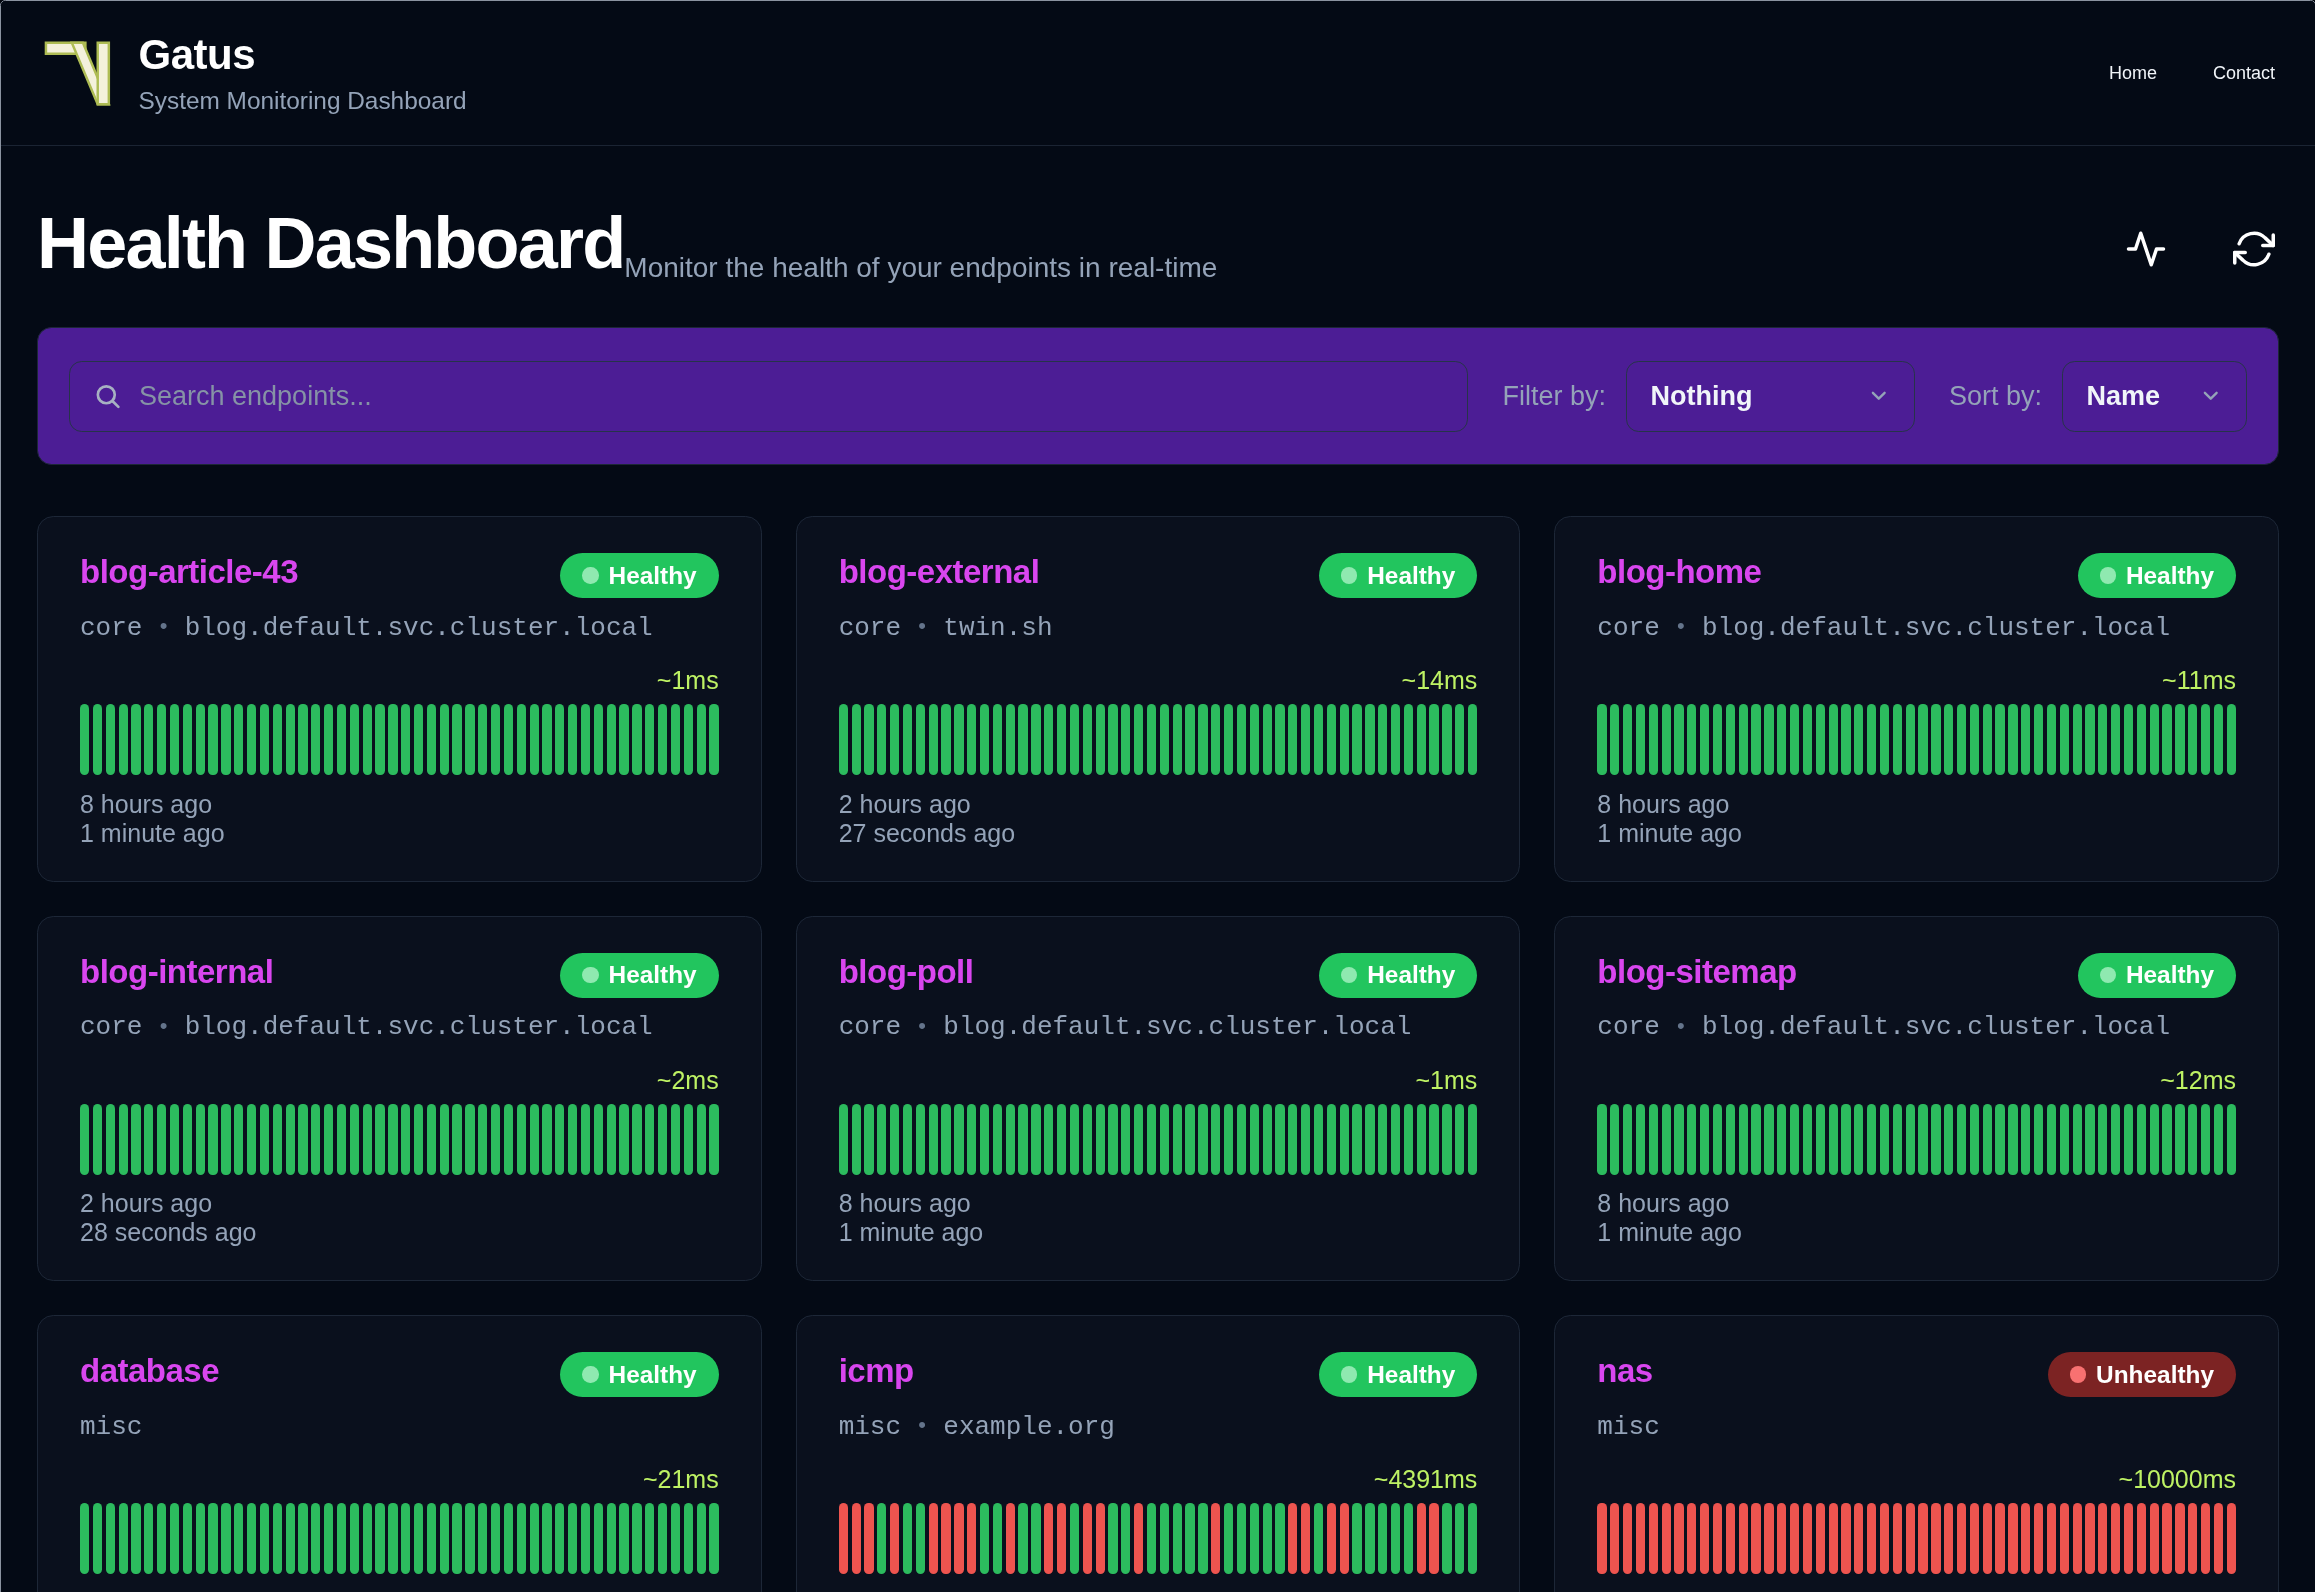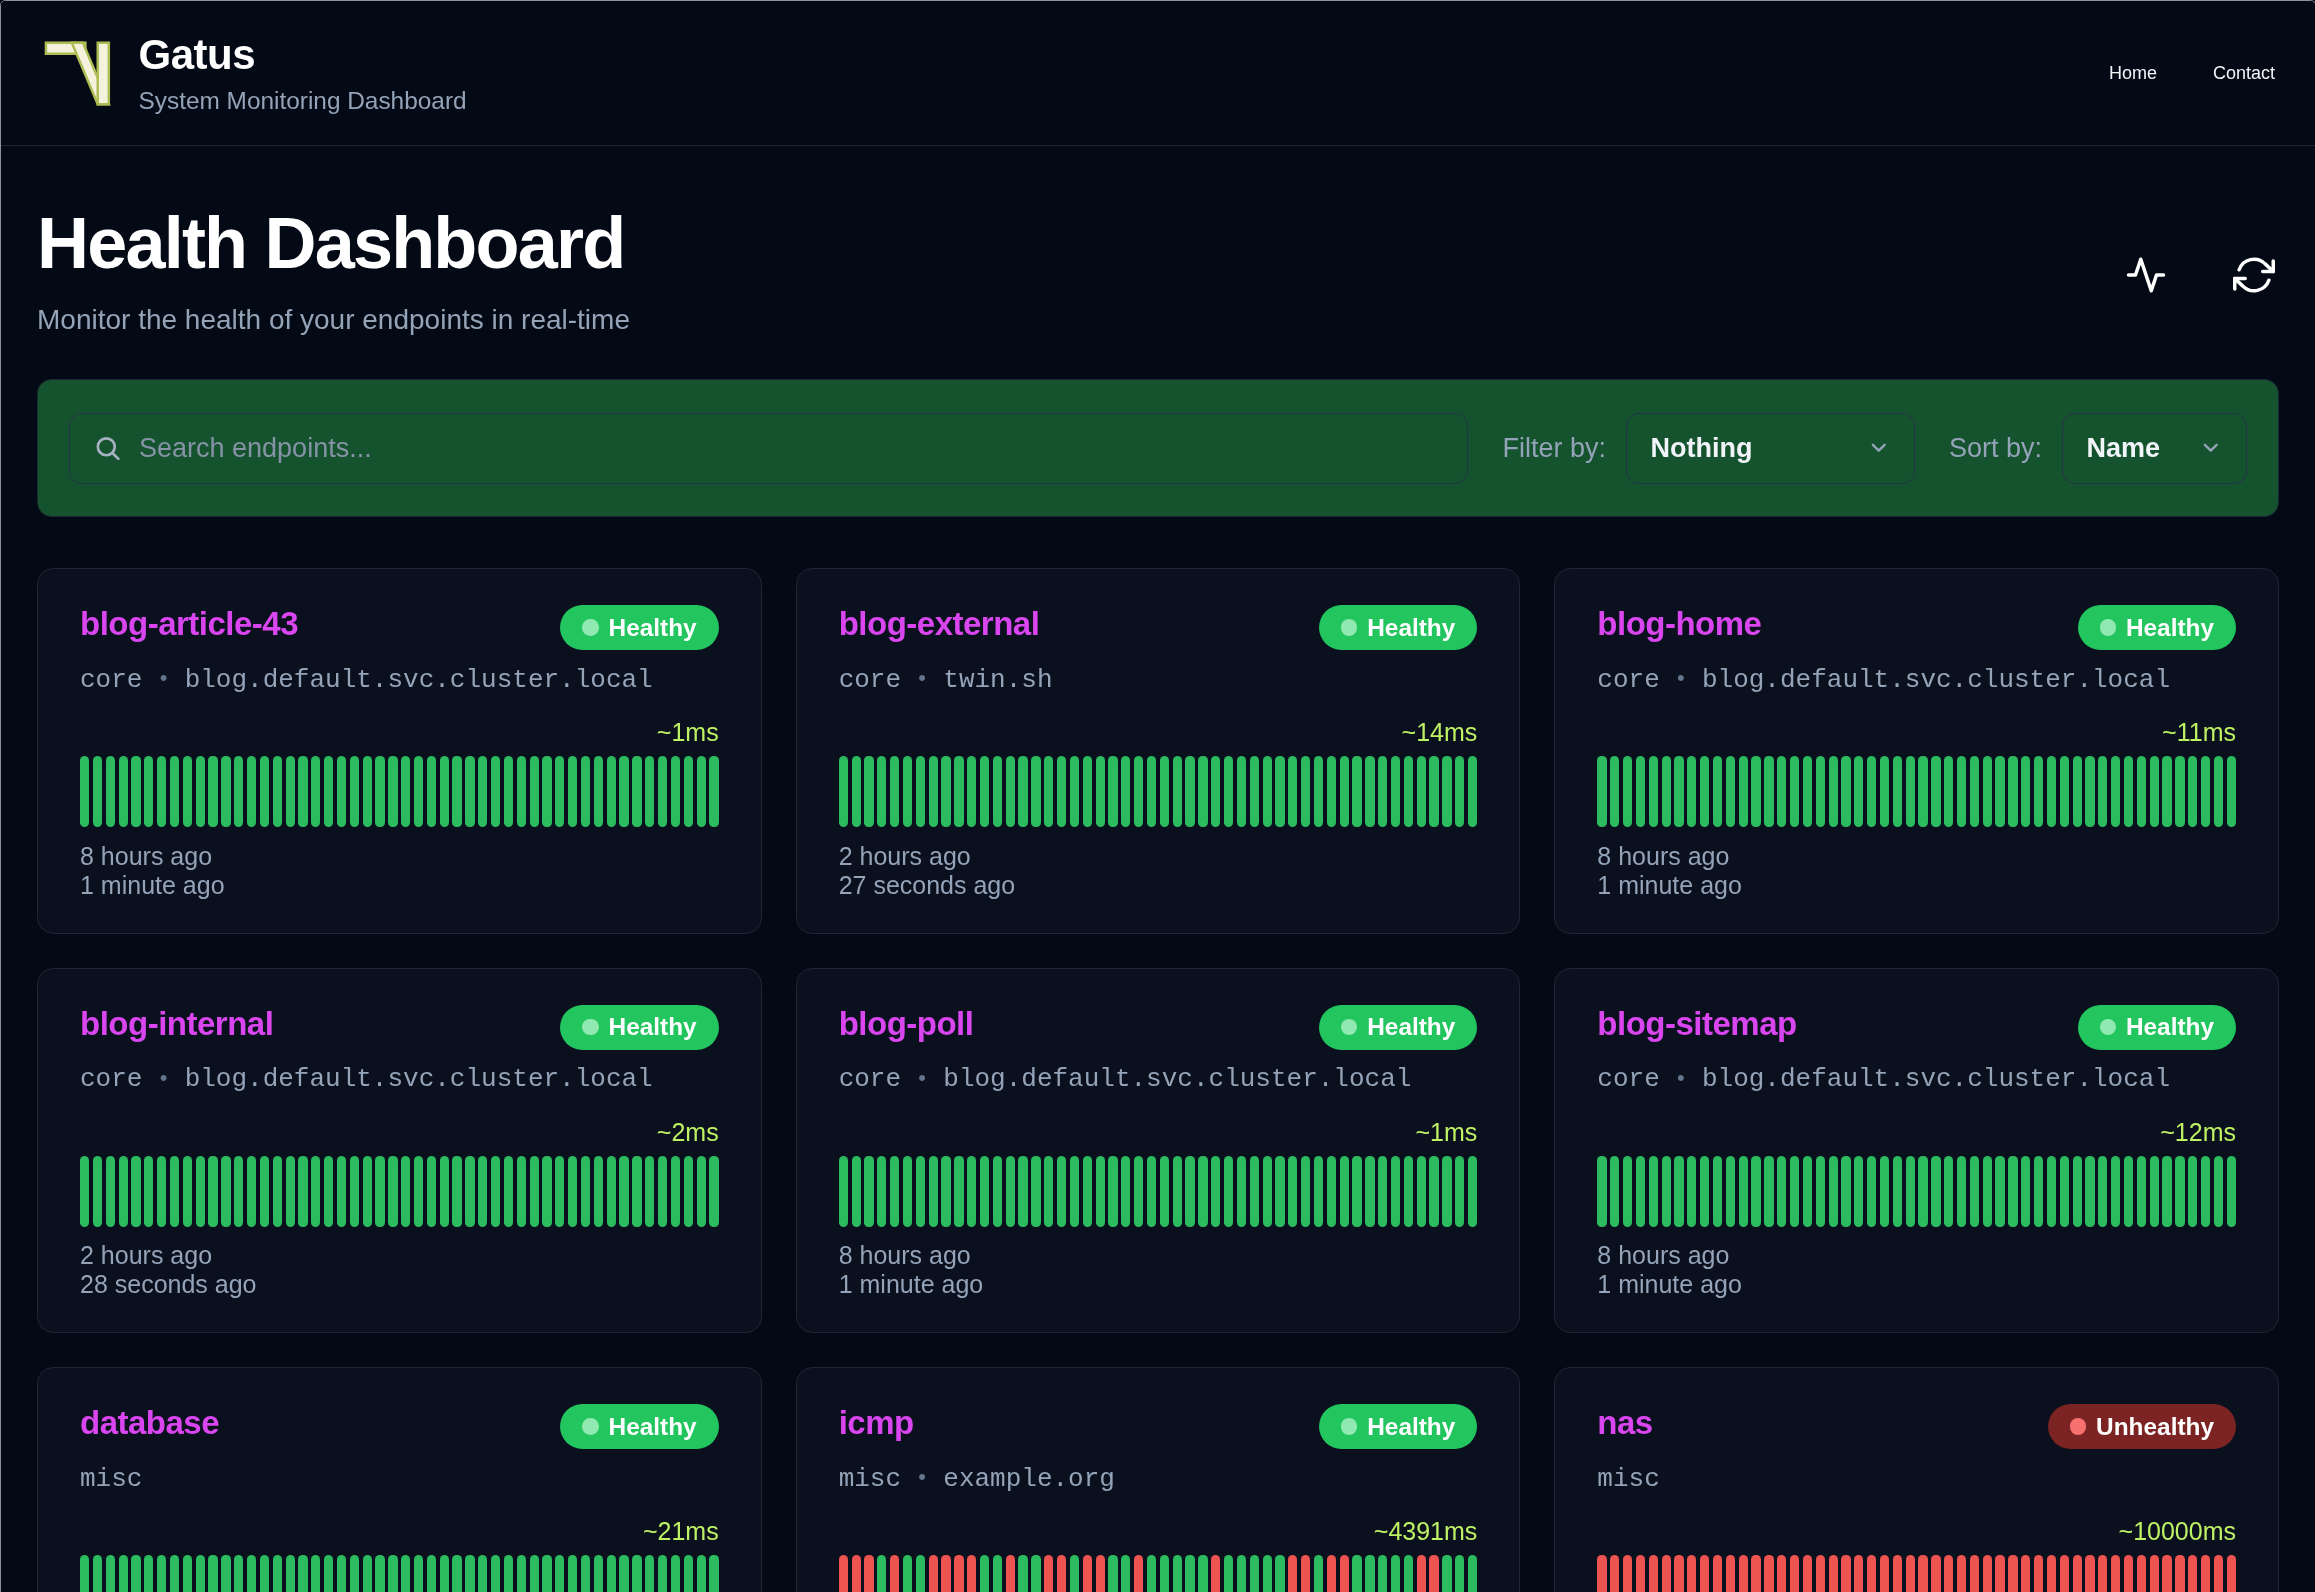--- a/index.html
+++ b/index.html
@@ -23,31 +23,31 @@
   }
   .logo { width:74px; height:83px; margin-right:23.5px; flex:none; }
   .brand-text { display:flex; flex-direction:column; }
   .brand-title { font-size:42px; font-weight:800; color:#ffffff; letter-spacing:-0.5px; }
   .brand-sub { font-size:24.4px; color:#94a3b8; margin-top:7.2px; }
   .nav { margin-left:auto; display:flex; gap:56px; align-items:center; }
   .nav a { color:#f1f5f9; font-size:18px; font-weight:400; text-decoration:none; cursor:pointer; }
 
   
   .hero { display:flex; align-items:center; padding:56px 40px 0 36px; }
-  .hero-left { display:flex; flex-direction:column; }
+  .hero-left { display:flex; flex-direction:row;align-items:flex-end; }
   h1 { font-size:72px; font-weight:800; letter-spacing:-1.8px; color:#ffffff; }
   .hero-sub { font-size:28px; color:#94a3b8; margin-top:20px; }
   .hero-actions { margin-left:auto; display:flex; gap:65px; align-items:center; margin-top:12.7px; }
   .icon-btn { width:43px; height:43px; display:flex; align-items:center; justify-content:center; cursor:pointer; background:none; border:none; }
   .icon-btn svg { width:42px; height:42px; stroke:#ffffff; stroke-width:2; fill:none; stroke-linecap:round; stroke-linejoin:round; }
 
   
   .panel {
     margin:43px 36px 0 36px; height:138px;
-    border:1.8px solid #1d2736; border-radius:14.5px; background:#14532d;
+    border:1.8px solid #1d2736; border-radius:14.5px; background:#4c1d95;
     display:flex; align-items:center; padding:0 31px;
   }
   .search-wrap { position:relative; flex:1; }
   .search-wrap svg {
     position:absolute; left:23.5px; top:50%; transform:translateY(-50%);
     width:29px; height:29px; stroke:#a7b1c2; stroke-width:2.2; fill:none; stroke-linecap:round;
   }
   .search-input {
     width:100%; height:71px; background:transparent;
     border:1.8px solid #27334a; border-radius:12.7px;

